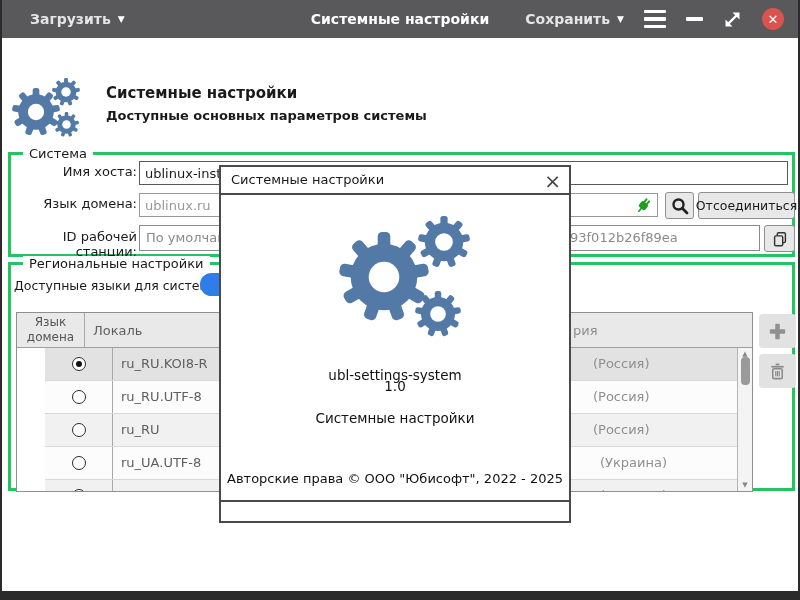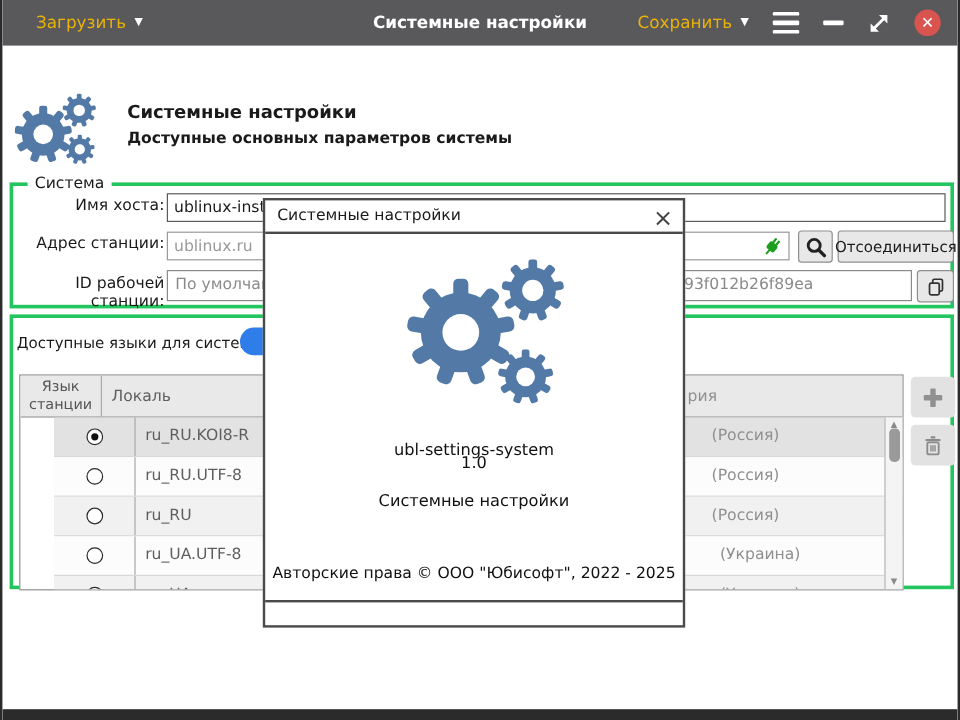--- a/index.html
+++ b/index.html
@@ -5,21 +5,21 @@
   * { margin:0; padding:0; box-sizing:border-box; }
   body { background:#888; font-family:"DejaVu Sans", sans-serif; }
   #window { position:relative; width:800px; height:600px; background:#fff; overflow:hidden;
             border-left:2px solid #2b2b2b; border-right:2px solid #2b2b2b; }
 
   
   .titlebar { position:absolute; left:0; top:0; width:100%; height:38px; background:#59585b;
               display:flex; align-items:center; }
   .titlebar .menu-left { margin-left:28px; display:flex; align-items:center; gap:7px; cursor:pointer; }
   .titlebar .menu-right { position:absolute; right:14px; display:flex; align-items:center; gap:20px; }
-  .tb-text { color:#eab308; font-size:14px; font-weight:normal; }
+  .tb-text { color:#e5e5e5; font-size:14px; font-weight:bold; }
   .tb-caret { color:#fff; font-size:9px; }
   .tb-title { position:absolute; left:0; right:0; text-align:center; color:#fff; font-size:14px;
               font-weight:bold; pointer-events:none; }
   .hamburger { display:flex; flex-direction:column; gap:4px; cursor:pointer; }
   .hamburger div { width:22px; height:3.5px; background:#fff; border-radius:1px; }
   .btn-min { width:17px; height:3.5px; background:#fff; border-radius:1px; cursor:pointer; }
   .btn-close { width:22px; height:22px; border-radius:50%; background:#d9534f; color:#fff;
                display:flex; align-items:center; justify-content:center; font-size:13px;
                font-weight:bold; cursor:pointer; }
 
@@ -177,21 +177,21 @@
   </svg>
   <div class="app-title">Системные настройки</div>
   <div class="app-subtitle">Доступные основных параметров системы</div>
 
   <div class="groupbox gb-system">
     <span class="legend">Система</span>
 
     <label class="fldlabel" style="top:9px">Имя хоста:</label>
     <input class="tinput" style="left: 128px; top: 6px; width: 649px; height: 24px;" value="ublinux-instal">
 
-    <label class="fldlabel" style="top:41px">Адрес станции:</label>
+    <label class="fldlabel" style="top:41px">Язык домена:</label>
     <div style="position:absolute; left:128px; top:38px; width:519px; height:24px;">
       <input class="tinput dim" style="left: 0px; top: 0px; width: 519px; height: 24px;" value="ublinux.ru">
       <svg class="plug" width="21" height="21" viewBox="0 0 22 22">
         <g fill="#1e9e1e" transform="rotate(40 11 11)">
           <rect x="8.3" y="3" width="2" height="5.5" rx="0.8"></rect>
           <rect x="11.7" y="3" width="2" height="5.5" rx="0.8"></rect>
           <rect x="6.8" y="7.5" width="8.4" height="7.5" rx="2"></rect>
           <rect x="10.2" y="14.5" width="1.8" height="5" rx="0.8"></rect>
         </g>
       </svg>
@@ -211,28 +211,29 @@
     </div>
     <div class="gbtn" style="left:753px; top:70px; width:31px; height:27px;">
       <svg width="18" height="18" viewBox="0 0 20 20">
         <rect x="7" y="3" width="9" height="11" rx="1.5" fill="#e8e8e8" stroke="#333" stroke-width="1.6"></rect>
         <rect x="4" y="6.5" width="9" height="11" rx="1.5" fill="#e8e8e8" stroke="#333" stroke-width="1.6"></rect>
       </svg>
     </div>
   </div>
 
   <div class="groupbox gb-regional">
+    <span class="legend">Региональные настройки</span>
     <span class="langs-label">Доступные языки для системы:</span>
     <div class="toggle">
         <div class="knob"></div>
       </div>
 
     <div class="loctable">
       <div class="trow thead">
-        <div class="c1">Язык станции</div>
+        <div class="c1">Язык домена</div>
         <div class="c2">Локаль</div>
         <div class="c3">
             <span class="frag hfrag">рия</span>
           </div>
       </div>
 
       <div class="trow drow row-sel">
         <div class="c1">
             <span class="radio selected"></span>
           </div>

